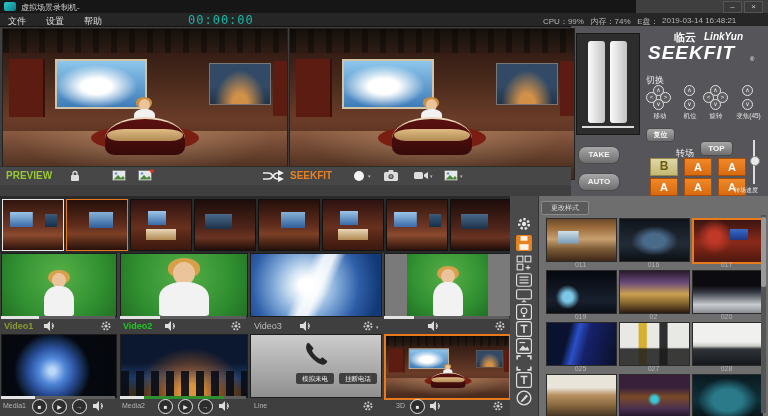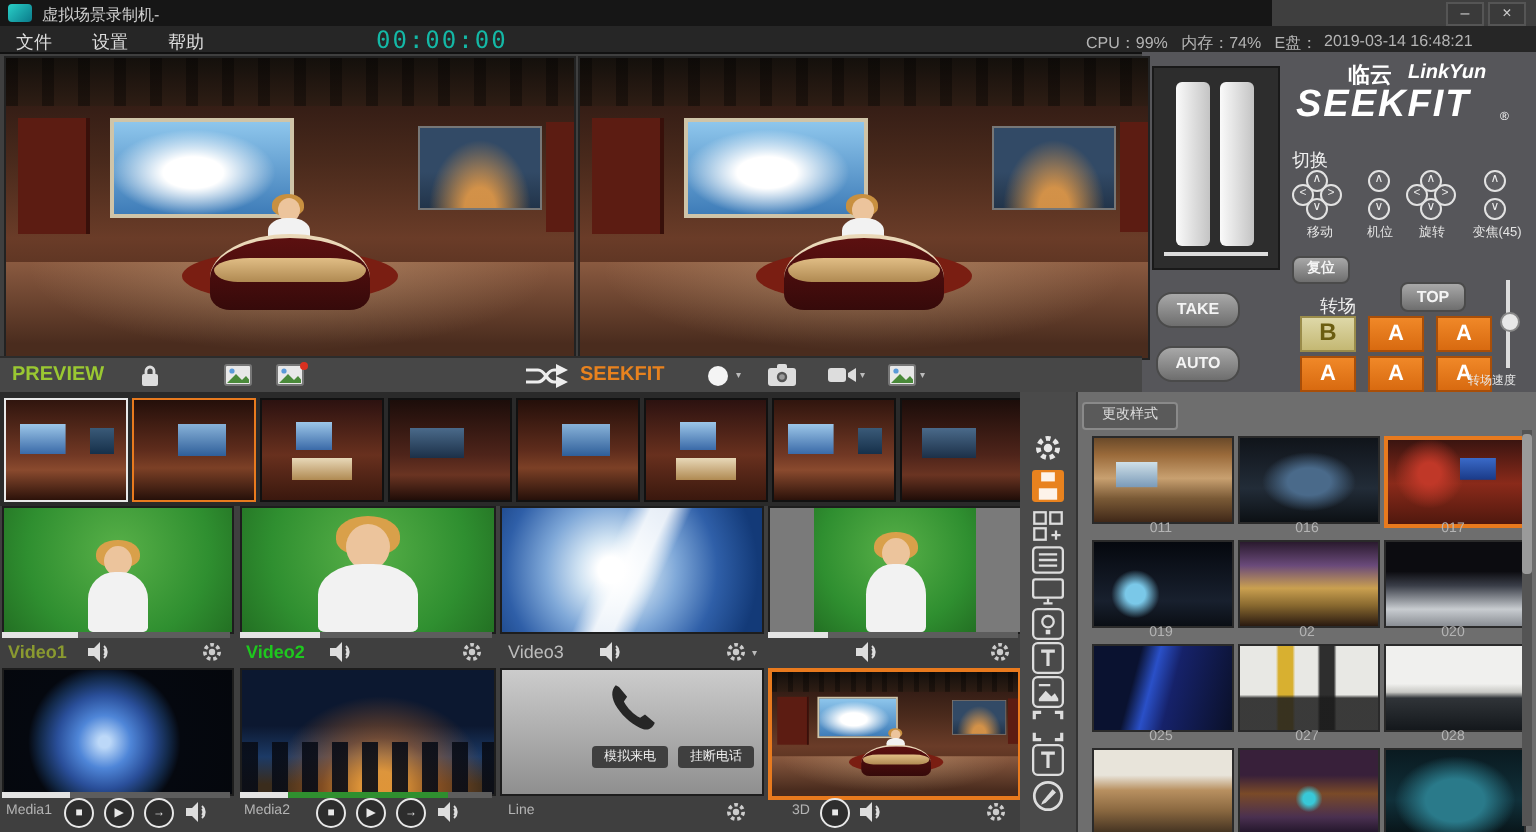--- a/index.html
+++ b/index.html
@@ -33,21 +33,21 @@
   .st-hair{position:absolute;left:133px;top:68px;width:16px;height:11px;border-radius:50% 50% 40% 40%;background:#c89040;}
   .st-head{position:absolute;left:136px;top:70px;width:11px;height:12px;border-radius:50%;background:#ecc49c;}
   .st-body{position:absolute;left:131px;top:80px;width:21px;height:14px;border-radius:45% 45% 10% 10%;background:#f2f2f2;}
   .st-desk{position:absolute;left:102px;top:88px;width:80px;height:36px;border-top:2px solid #ead8b8;
            border-radius:40px 40px 10px 10px / 22px 22px 8px 8px;
            background:linear-gradient(180deg,#5c1010,#360a0a);}
   .st-band{position:absolute;left:104px;top:100px;width:76px;height:12px;border-radius:30px 30px 20px 20px / 10px;
            background:linear-gradient(180deg,#e0bd85,#b08a52);}
   .mini{transform:scale(0.437,0.413);transform-origin:0 0;border:none;}
   
-  .pbar{position:absolute;left:0;top:178px;width:571px;height:18px;background:#474747;border-top:1px solid #2c2c2c;}
+  .pbar{position:absolute;left:0;top:166px;width:571px;height:18px;background:#474747;border-top:1px solid #2c2c2c;}
   .strip{position:absolute;left:0;top:196px;width:510px;height:57px;background:#2a2a2a;}
   .sthumb{position:absolute;top:3px;width:60px;height:50px;border:1px solid #111;}
   
   .btn-gray{background:linear-gradient(180deg,#a8a8a8,#6e6e6e);border:1px solid #4a4a4a;border-radius:8px;
             color:#f4f4f4;font-weight:bold;text-align:center;}
   .pk{position:absolute;width:9px;height:9px;border:1px solid #e2e2e2;border-radius:50%;color:#eee;
       font-size:6px;line-height:8px;text-align:center;background:rgba(255,255,255,.05);}
   .tA{position:absolute;width:26px;height:16px;text-align:center;font-weight:bold;font-size:11px;line-height:16px;
       background:linear-gradient(180deg,#f08828,#d86a10);color:#fff;border:1px solid #a84e08;}
   .tB{background:linear-gradient(180deg,#ded8a8,#c4b873);color:#6b5d10;border:1px solid #9a8c4a;font-size:12px;}
@@ -284,21 +284,21 @@
     <div class="pk" style="left:0;top:14px;">∨</div>
   </div>
   <div class="txt" style="left:645px;top:112px;width:30px;text-align:center;font-size:6.5px;color:#e4e4e4;">移动</div>
   <div class="txt" style="left:678px;top:112px;width:24px;text-align:center;font-size:6.5px;color:#e4e4e4;">机位</div>
   <div class="txt" style="left:701px;top:112px;width:30px;text-align:center;font-size:6.5px;color:#e4e4e4;">旋转</div>
   <div class="txt" style="left:729px;top:112px;width:39px;text-align:center;font-size:6.5px;color:#e4e4e4;">变焦(45)</div>
 
   <div class="abs btn-gray" style="left:646px;top:128px;width:27px;height:12px;font-size:7px;line-height:12px;border-radius:4px;">复位</div>
   <div class="abs btn-gray" style="left:700px;top:141px;width:31px;height:13px;font-size:8px;line-height:13px;border-radius:4px;">TOP</div>
 
-  <div class="txt" style="left:660px;top:147px;font-size:9px;color:#f0f0f0;">转场</div>
+  <div class="txt" style="left:676px;top:147px;font-size:9px;color:#f0f0f0;">转场</div>
   <div class="tA tB" style="left:650px;top:158px;line-height:15px;">B</div>
   <div class="tA" style="left:684px;top:158px;">A</div>
   <div class="tA" style="left:718px;top:158px;">A</div>
   <div class="tA" style="left:650px;top:178px;">A</div>
   <div class="tA" style="left:684px;top:178px;">A</div>
   <div class="tA" style="left:718px;top:178px;">A</div>
   <div class="abs" style="left:753px;top:140px;width:2px;height:44px;background:#ddd;"></div>
   <div class="abs" style="left:750px;top:156px;width:8px;height:8px;border-radius:50%;background:#e8e8e8;border:1px solid #888;"></div>
   <div class="txt" style="left:734px;top:186px;font-size:6px;color:#e8e8e8;">转场速度</div>
 

